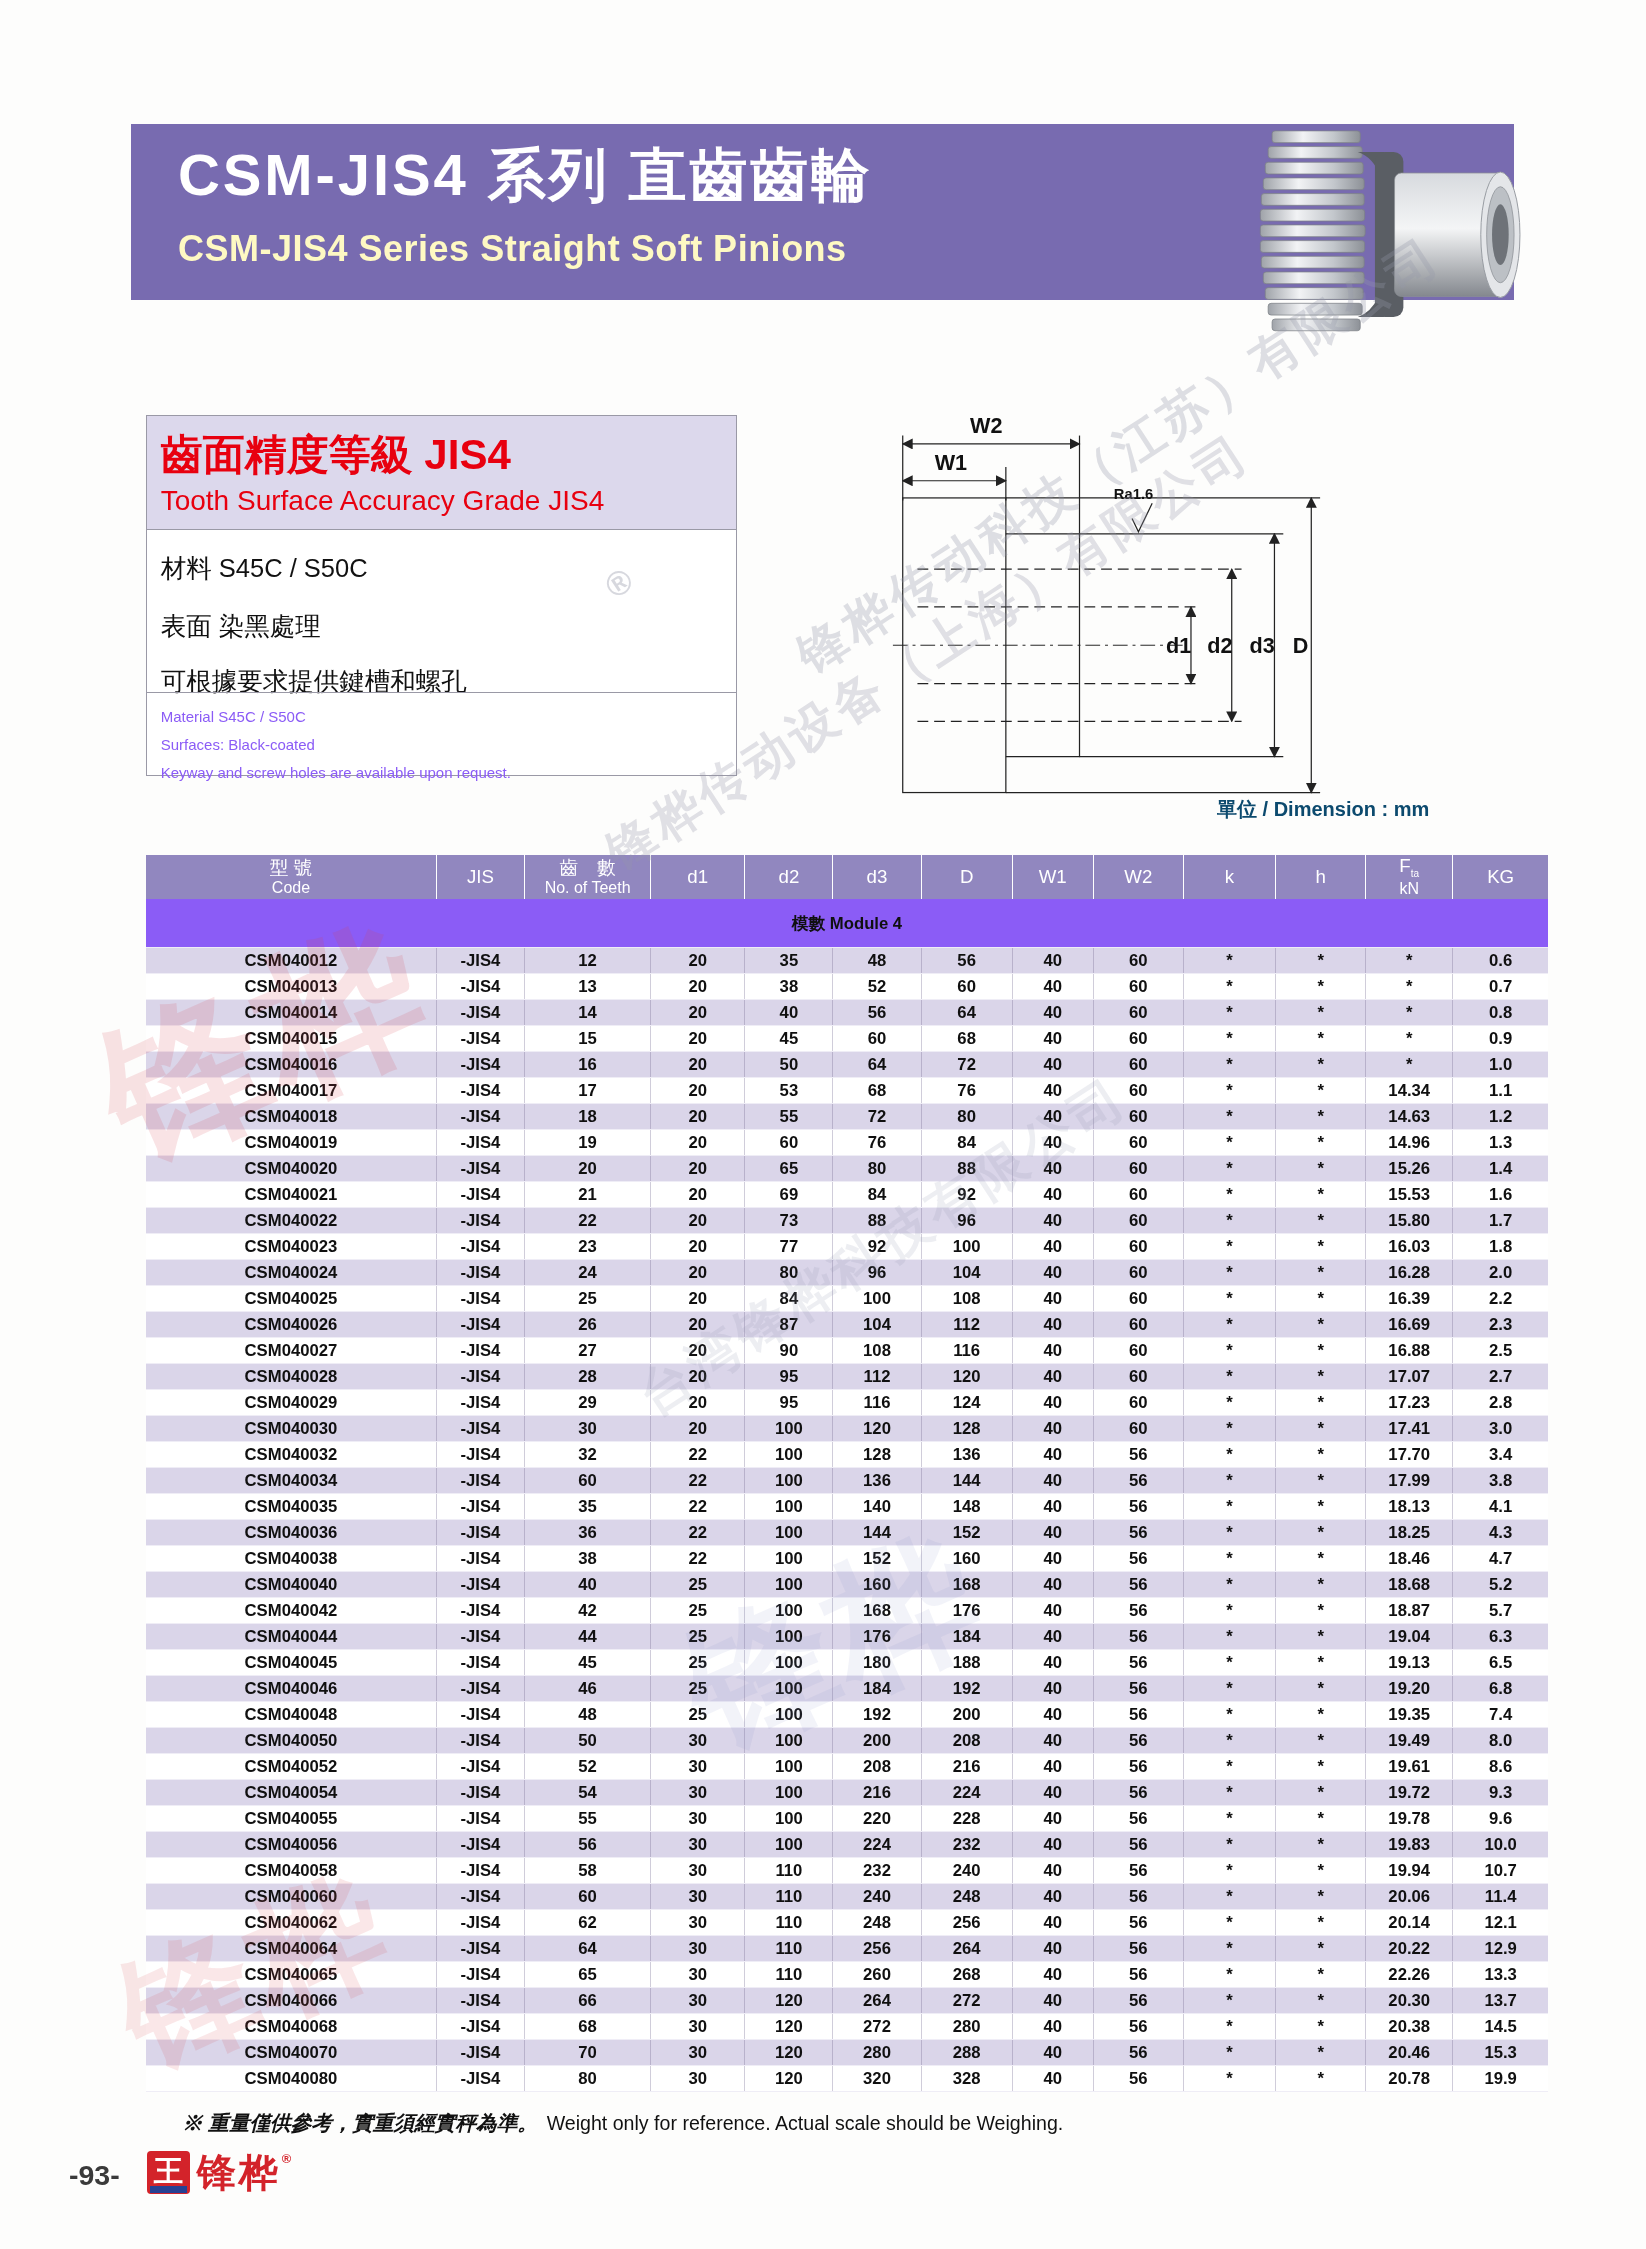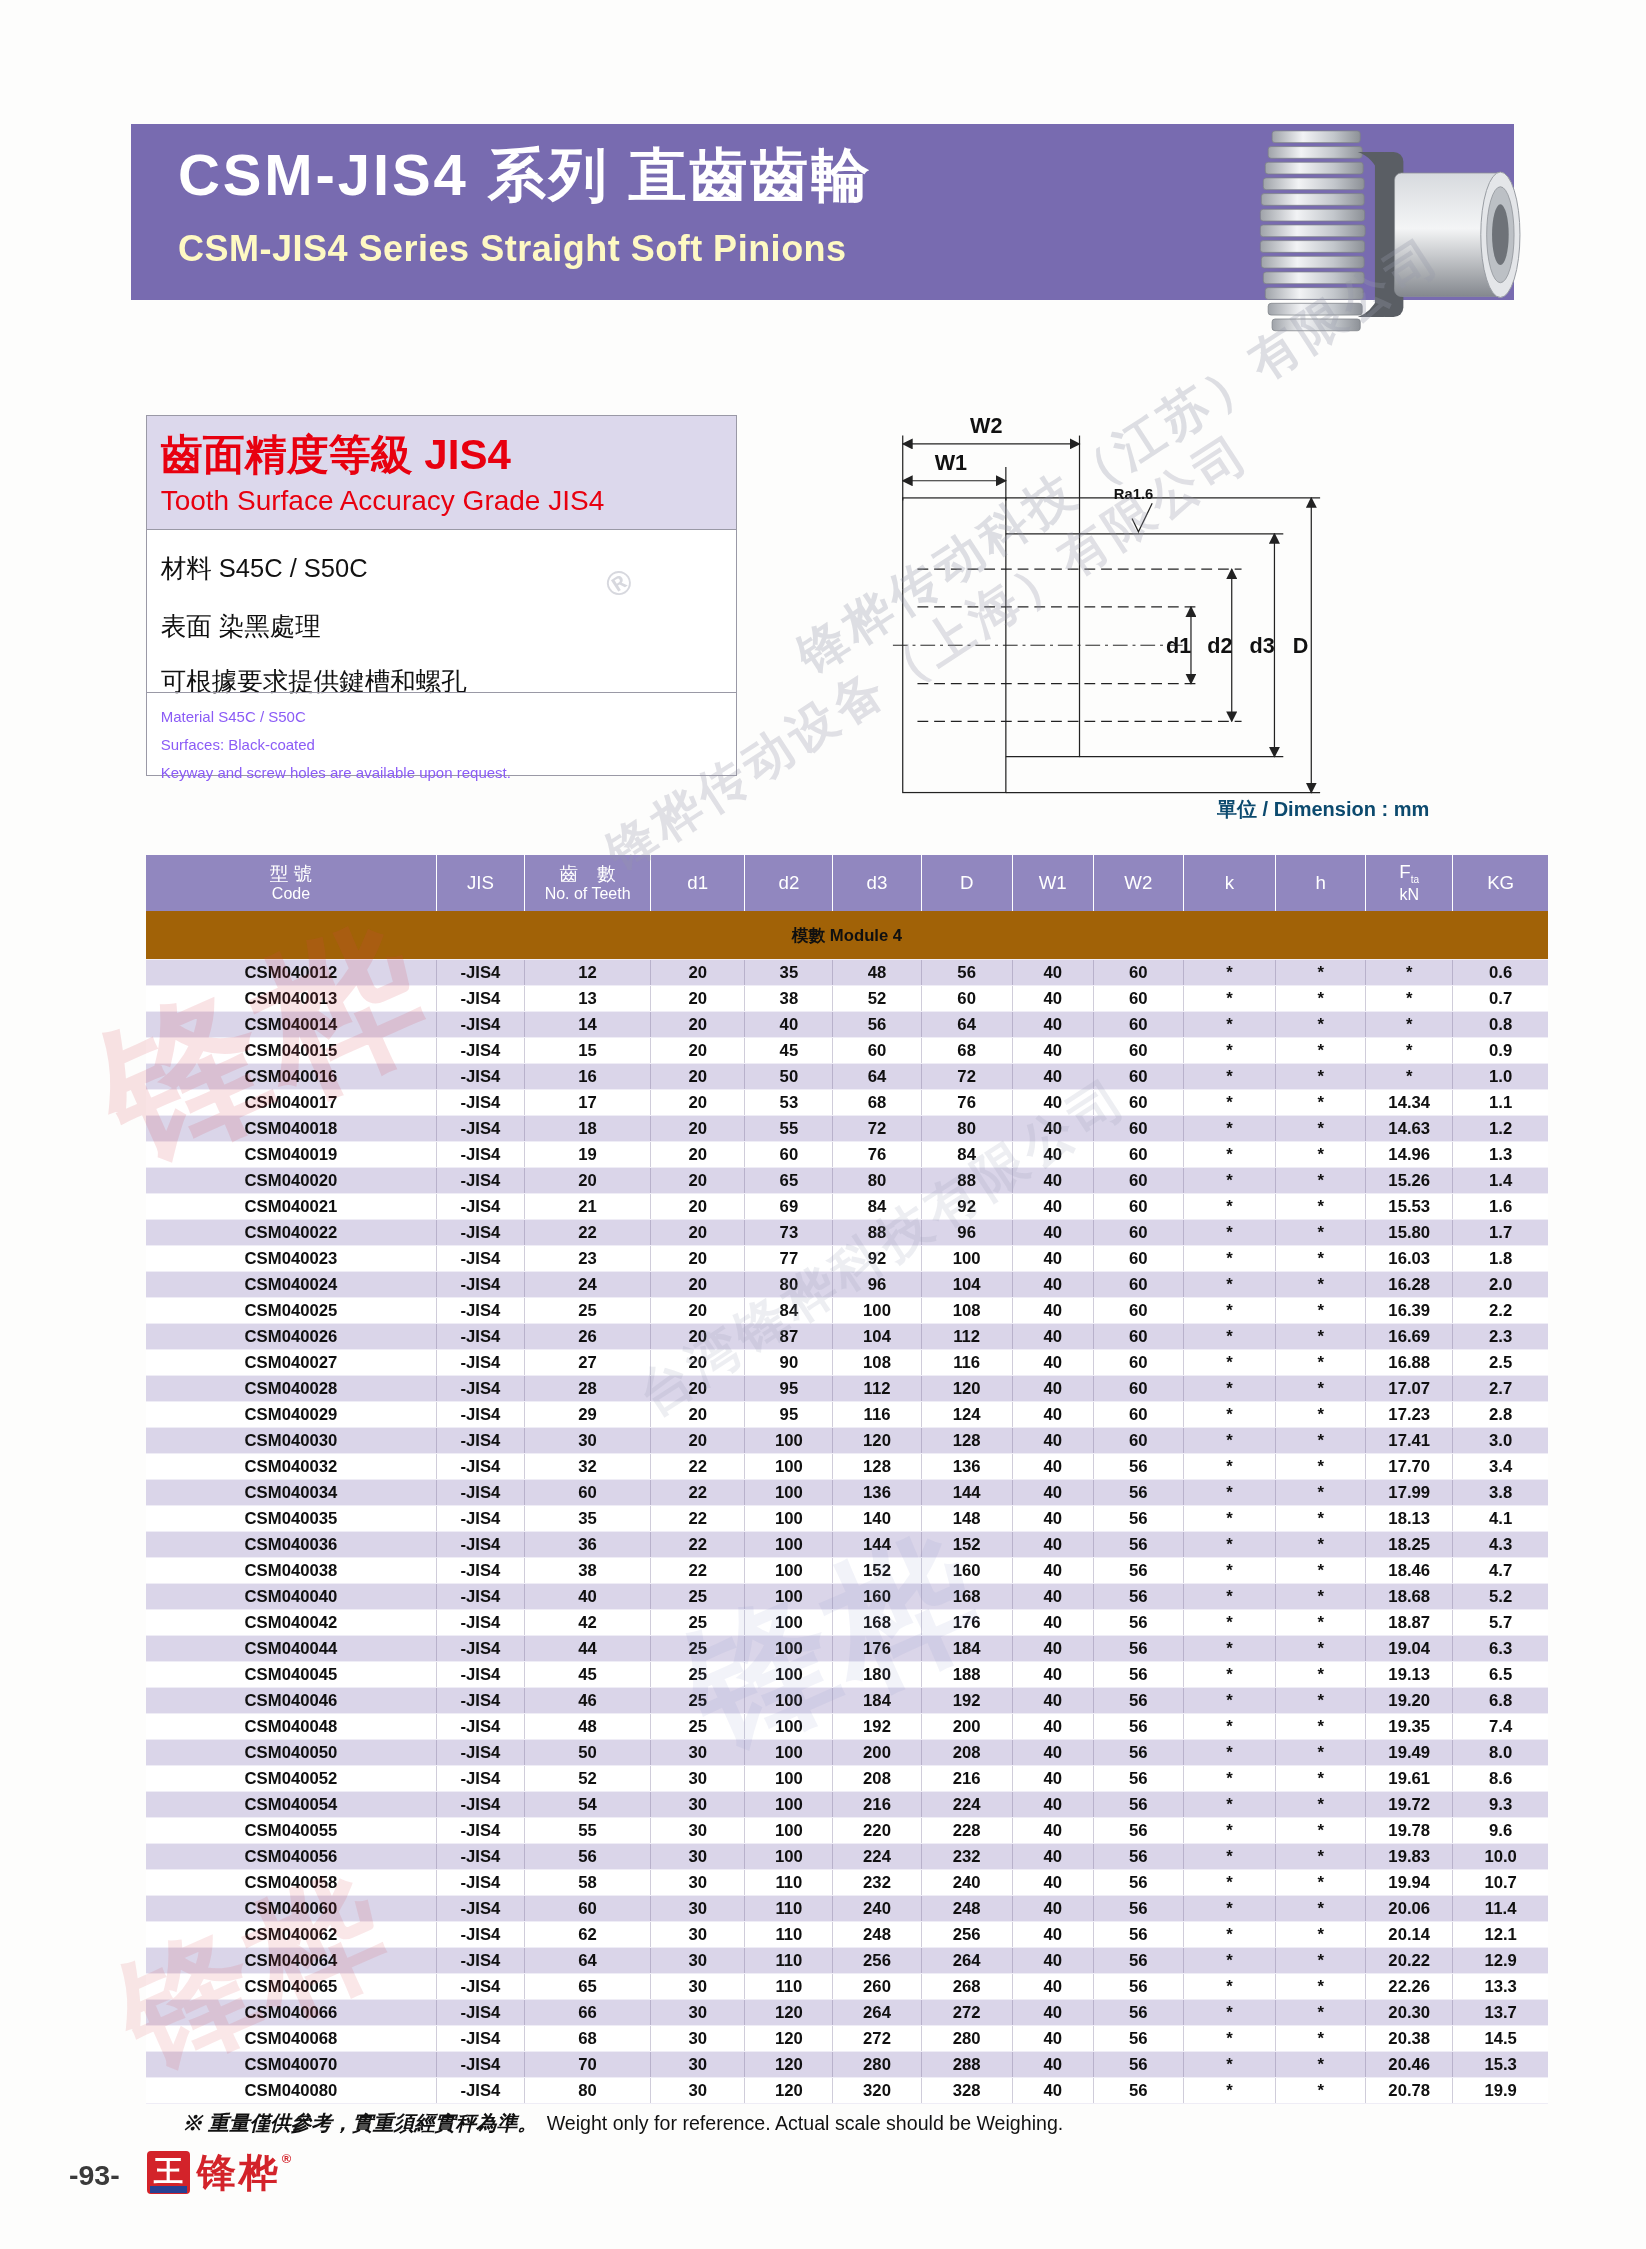--- a/index.html
+++ b/index.html
@@ -22,25 +22,25 @@
   .info-line-en{position:absolute;left:13.7px;color:#8b5cf6;font-size:15px;white-space:nowrap;}
 
   
   .diagram{position:absolute;left:888px;top:407px;width:658px;height:393px;}
   .unit-note{position:absolute;left:1217px;top:796px;width:329px;color:#0c4a6e;font-size:20px;font-weight:bold;white-space:nowrap;}
 
   
   .gear-table-wrap{position:absolute;left:146px;top:855px;width:1402px;}
   table.gear{width:100%;border-collapse:collapse;table-layout:fixed;}
   table.gear th{background:#9187bf;color:#ffffff;font-weight:normal;font-size:18.7px;border-right:1.5px solid #ffffff;vertical-align:middle;text-align:center;padding:0;}
-  table.gear thead tr{height:56px;border-radius:11px;}
+  table.gear thead tr{height:44px;border-radius:11px;}
   .th-sub{font-size:16px;display:block;line-height:1.15;}
   .th-zh{display:block;line-height:1.2;}
   sub.fta{font-size:10px;}
-  tr.module-row td{background:#a16207;color:#d40a10;font-size:30px;font-weight:bold;text-align:left;padding-left:34px;height:48px;border:none;}
+  tr.module-row td{background:#8b5cf6;color:#d40a10;font-size:30px;font-weight:bold;text-align:left;padding-left:34px;height:48px;border:none;}
   table.gear tbody tr.data{height:26px;}
   table.gear td{font-size:16.7px;font-weight:bold;color:#101010;text-align:center;padding:0;border-right:0.5px solid rgba(120,113,150,0.35);border-bottom:1px solid #efedf6;}
   table.gear td:last-child,table.gear th:last-child{border-right:none;}
   tr.row-lav td{background:#dad5e9;}
   tr.row-white td{background:#ffffff;}
 
   
   .footnote{position:absolute;left:182px;top:2109px;white-space:nowrap;}
   .footnote .zh{font-size:20.6px;font-weight:bold;color:#111111;font-style:italic;}
   .footnote .en{font-size:19.6px;color:#111111;margin-left:8.8px;}

